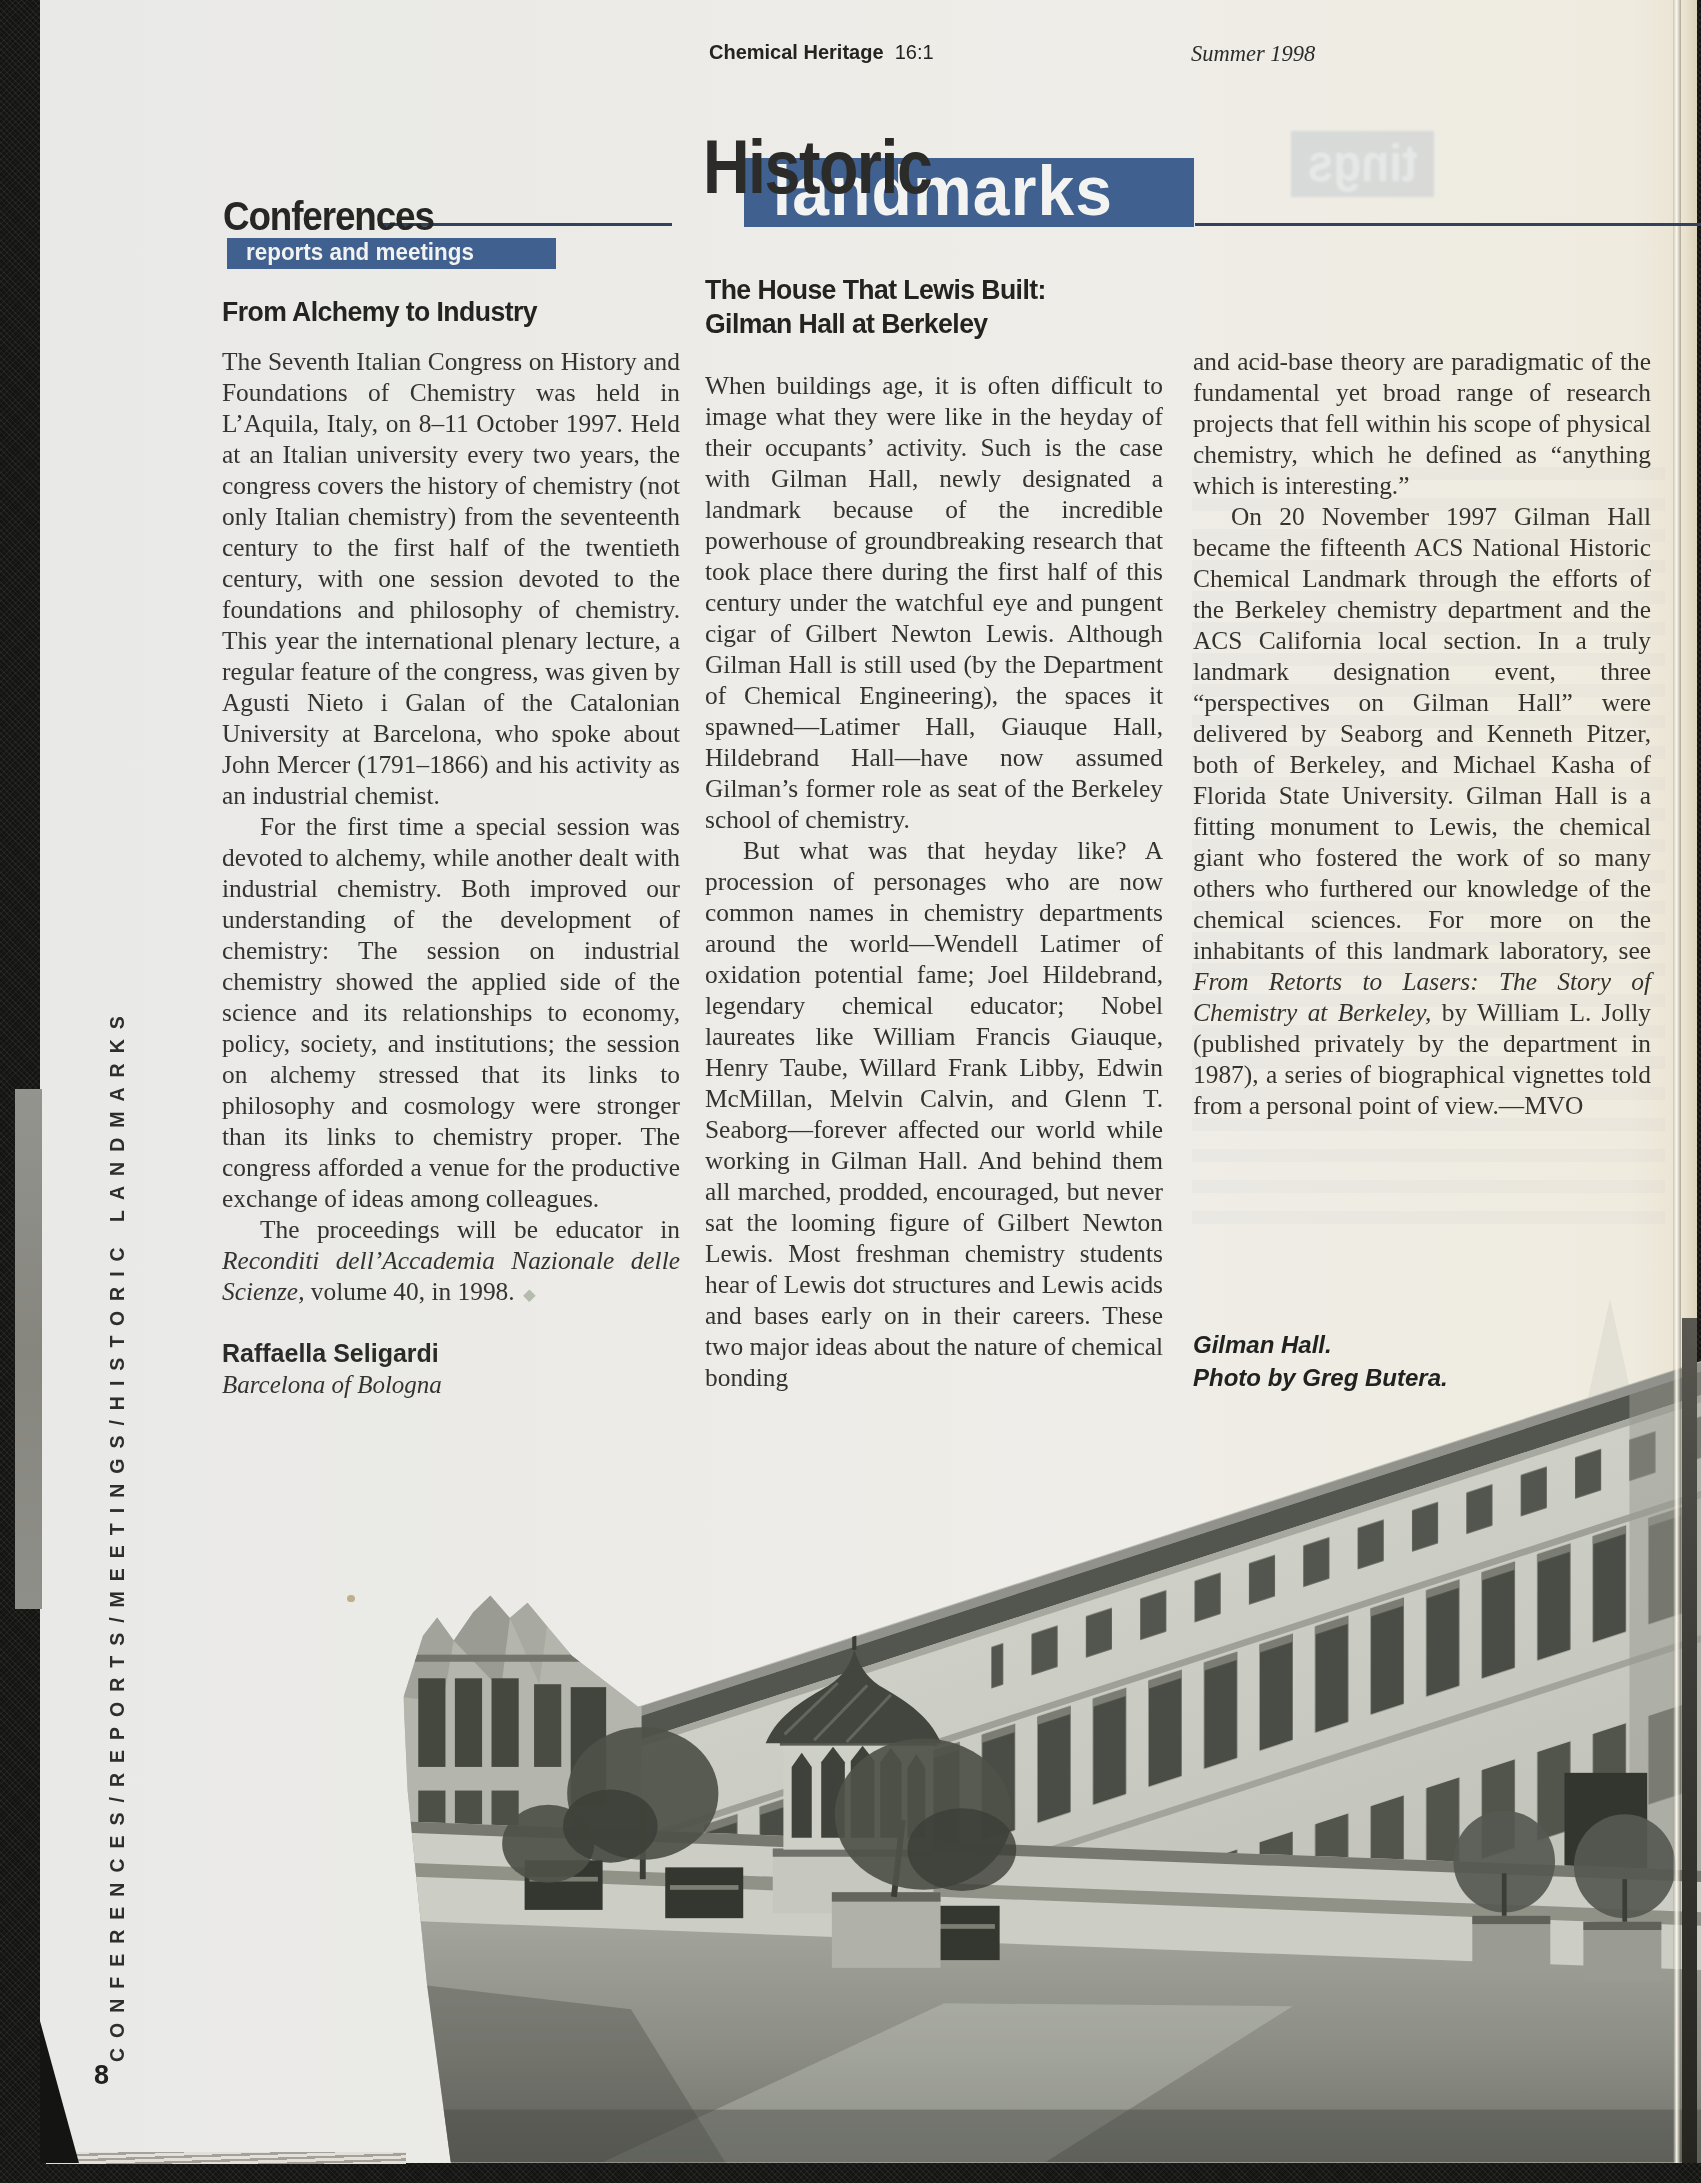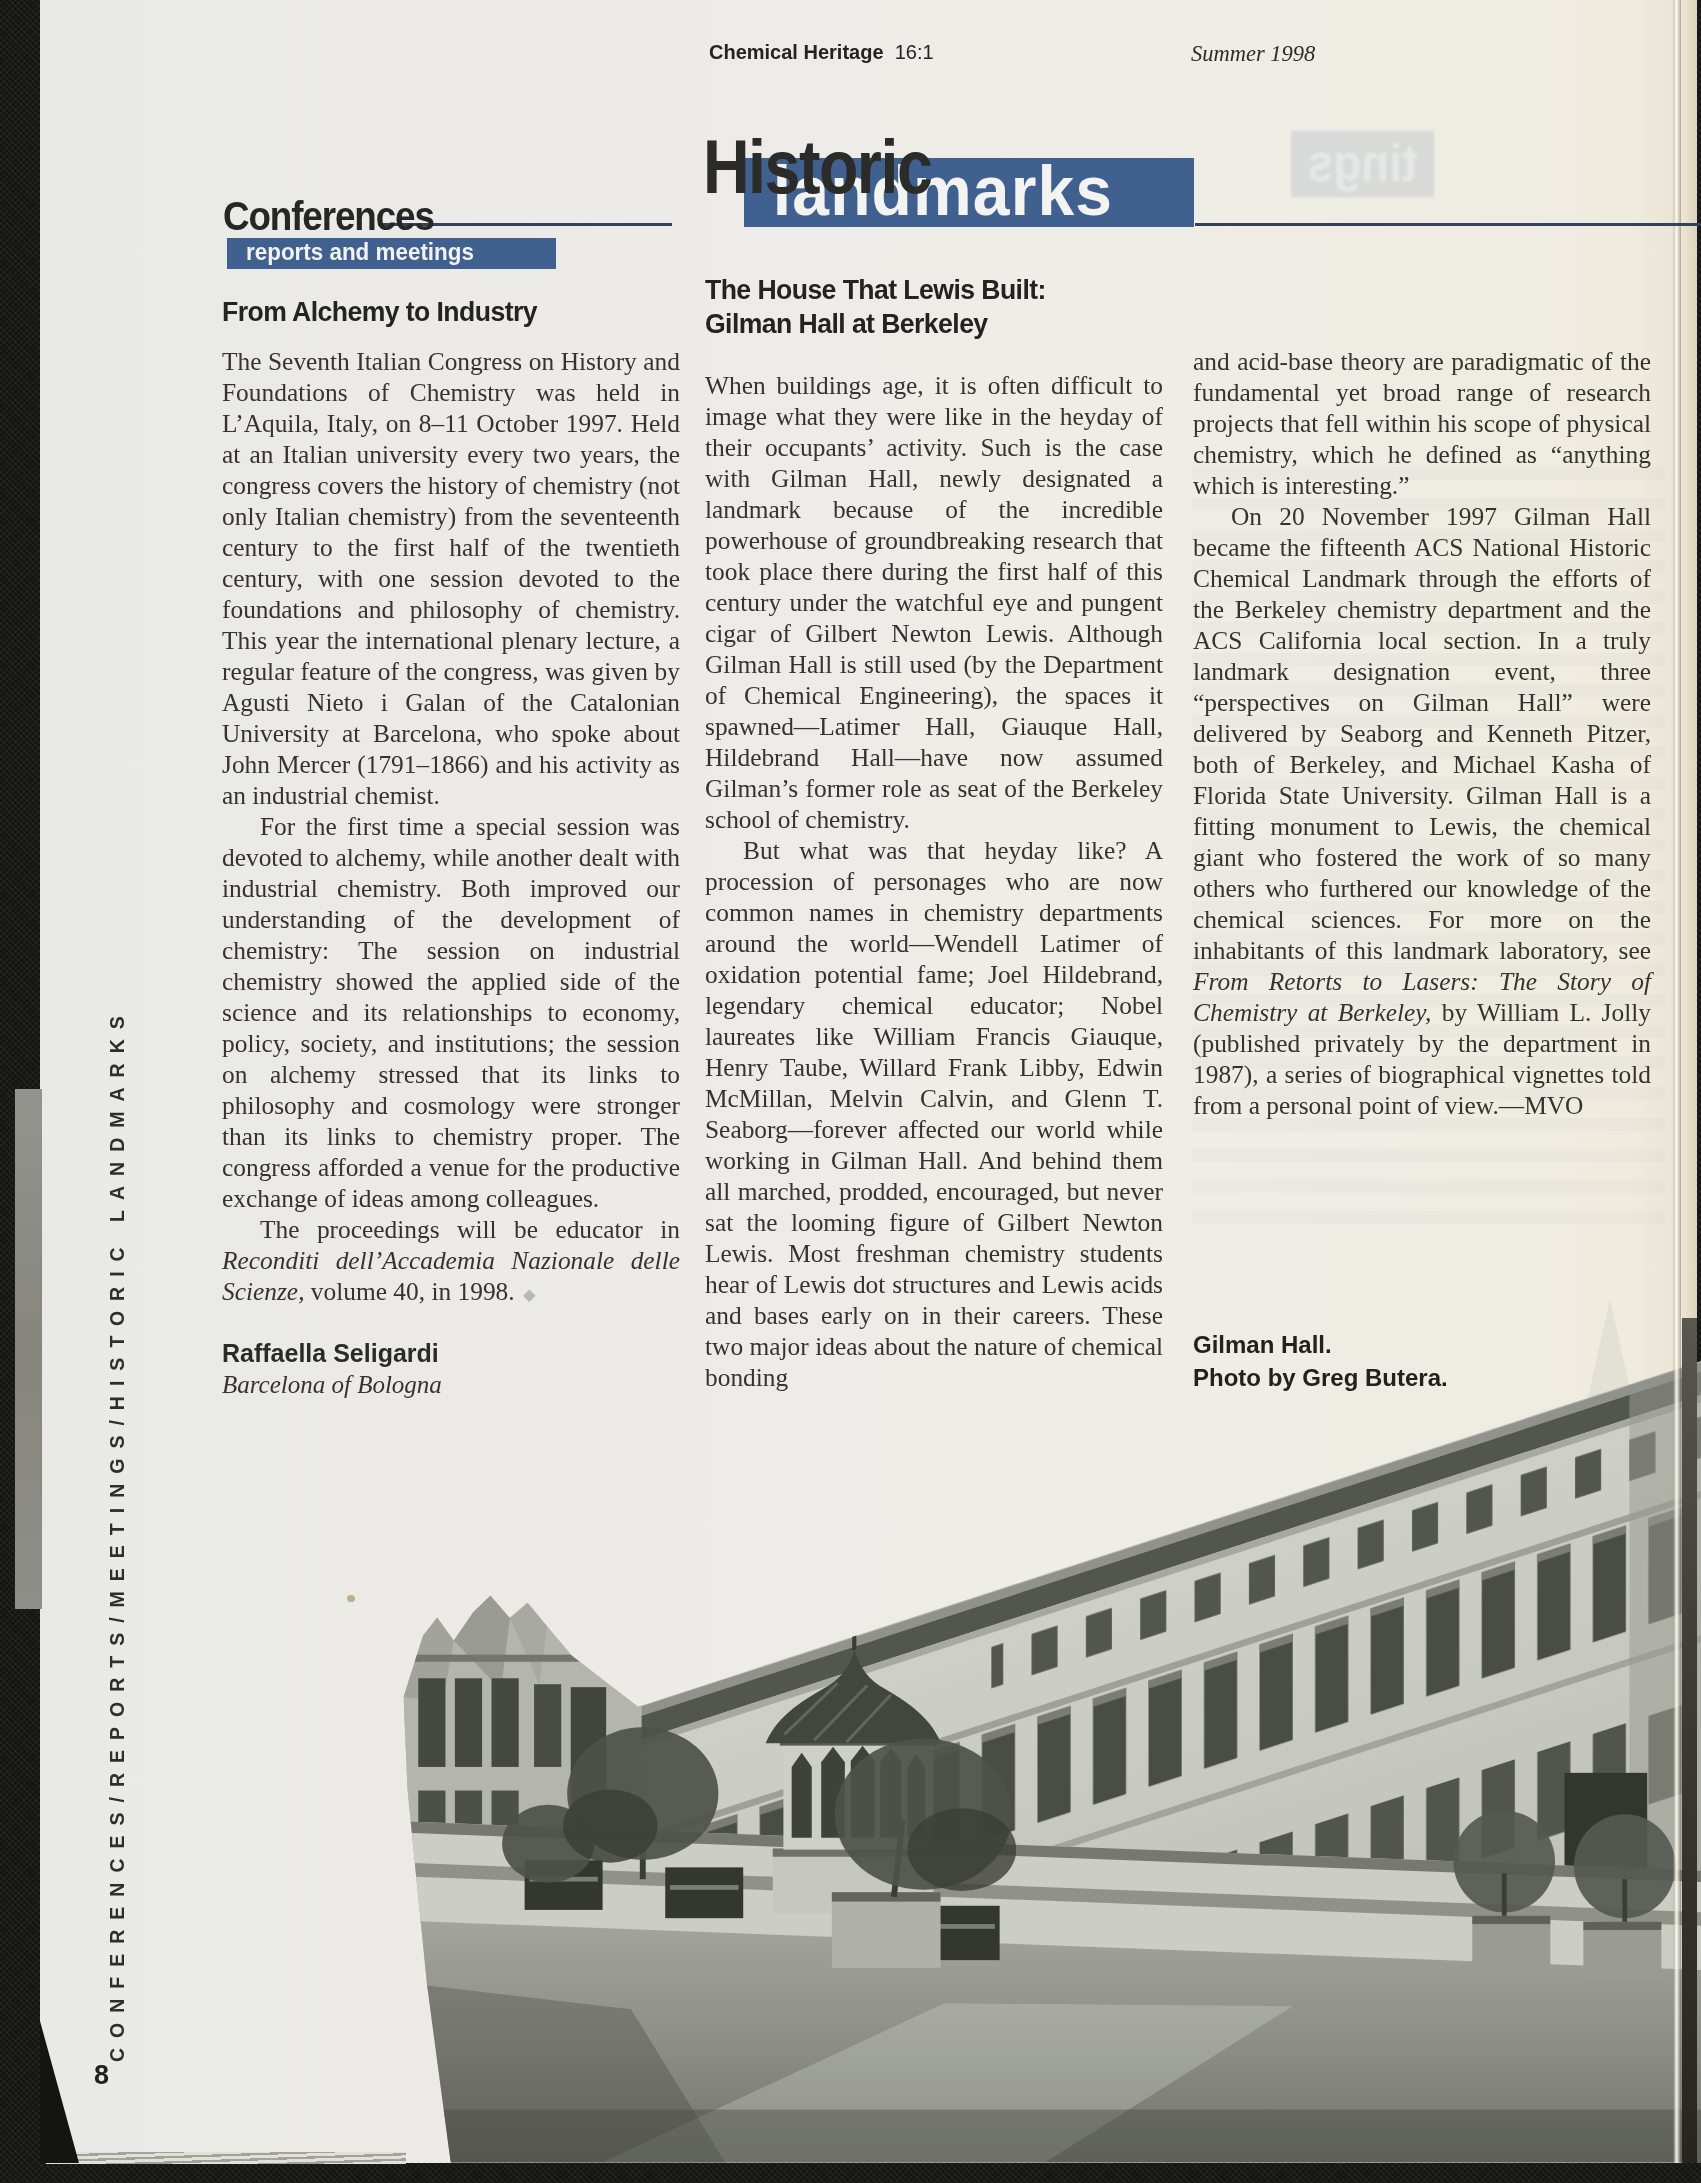--- a/index.html
+++ b/index.html
@@ -75,21 +75,21 @@
   .left-col .art-head{margin-bottom:17px;}
   .mid-col{left:665px;top:273px;}
   .mid-col .art-head{margin-bottom:29px;}
   .right-col{left:1153px;top:346px;}
   .endmark{font-size:16.5px;color:#b4bcab;margin-left:8.3px;letter-spacing:0;}
   .author-block{margin-top:27px;text-align:left;}
   .author{font-family:"Liberation Sans",sans-serif;font-weight:bold;font-size:25px;line-height:32px;color:#2a2a28;}
   .affiliation{font-style:italic;font-size:25px;line-height:32px;color:#35332f;}
 
   .caption{position:absolute;left:1153px;top:1329px;font-family:"Liberation Sans",sans-serif;
-    font-weight:bold;font-size:24px;line-height:32.5px;color:#21211f;}
+    font-weight:bold;font-style:italic;font-size:24px;line-height:32.5px;color:#21211f;}
 
   .vertical-label{
     position:absolute;left:66px;top:2062px;transform:rotate(-90deg);transform-origin:0 0;
     font-family:"Liberation Sans",sans-serif;font-weight:600;font-size:19.5px;letter-spacing:10px;
     color:#2e2e2c;white-space:nowrap;
   }
   .page-num{position:absolute;left:54px;top:2060px;font-family:"Liberation Sans",sans-serif;
     font-weight:bold;font-size:27px;color:#21211f;}
 
   .ghost-banner{

